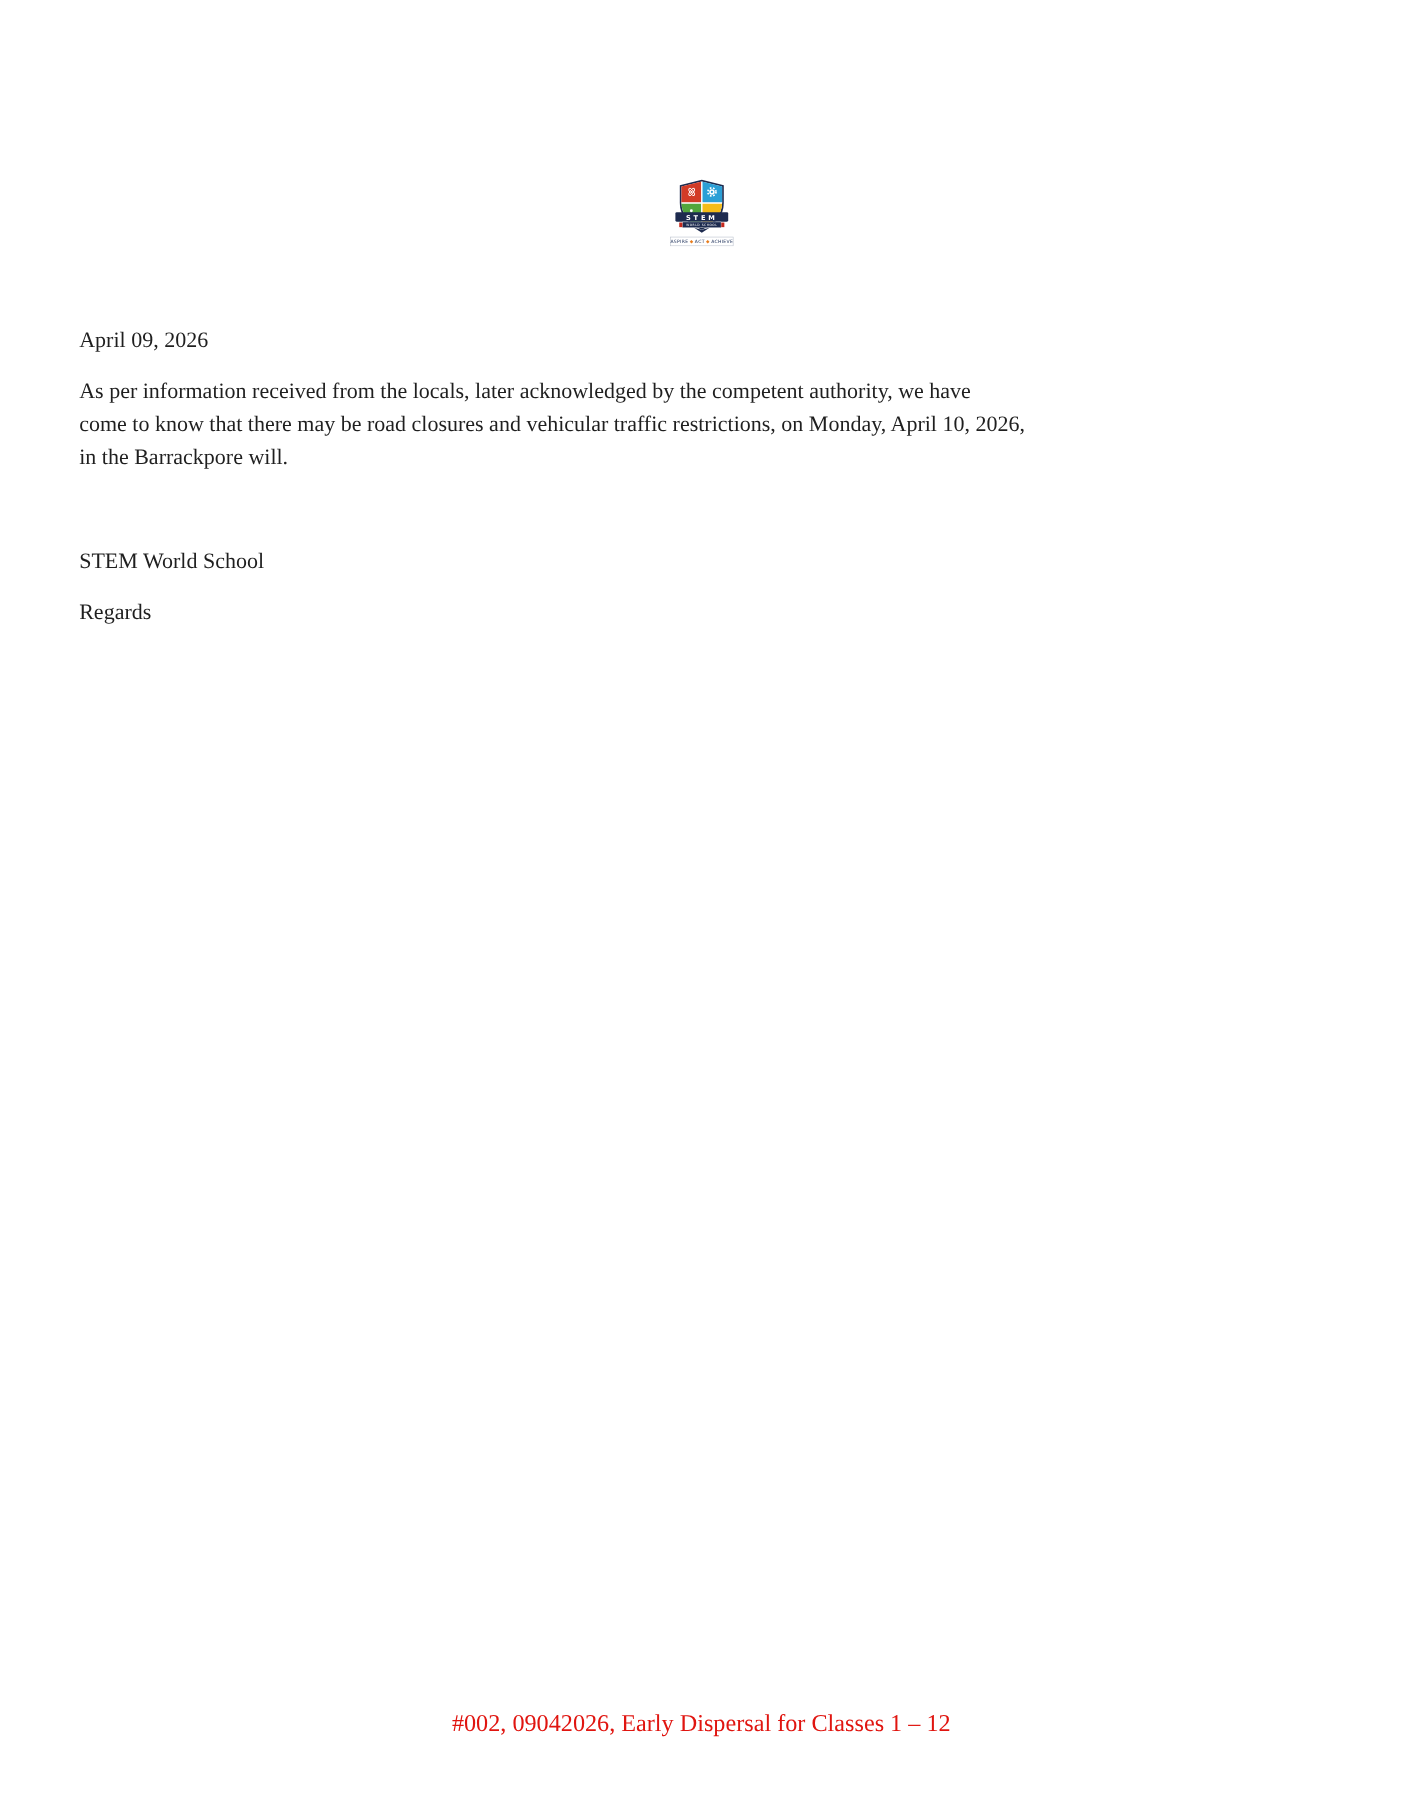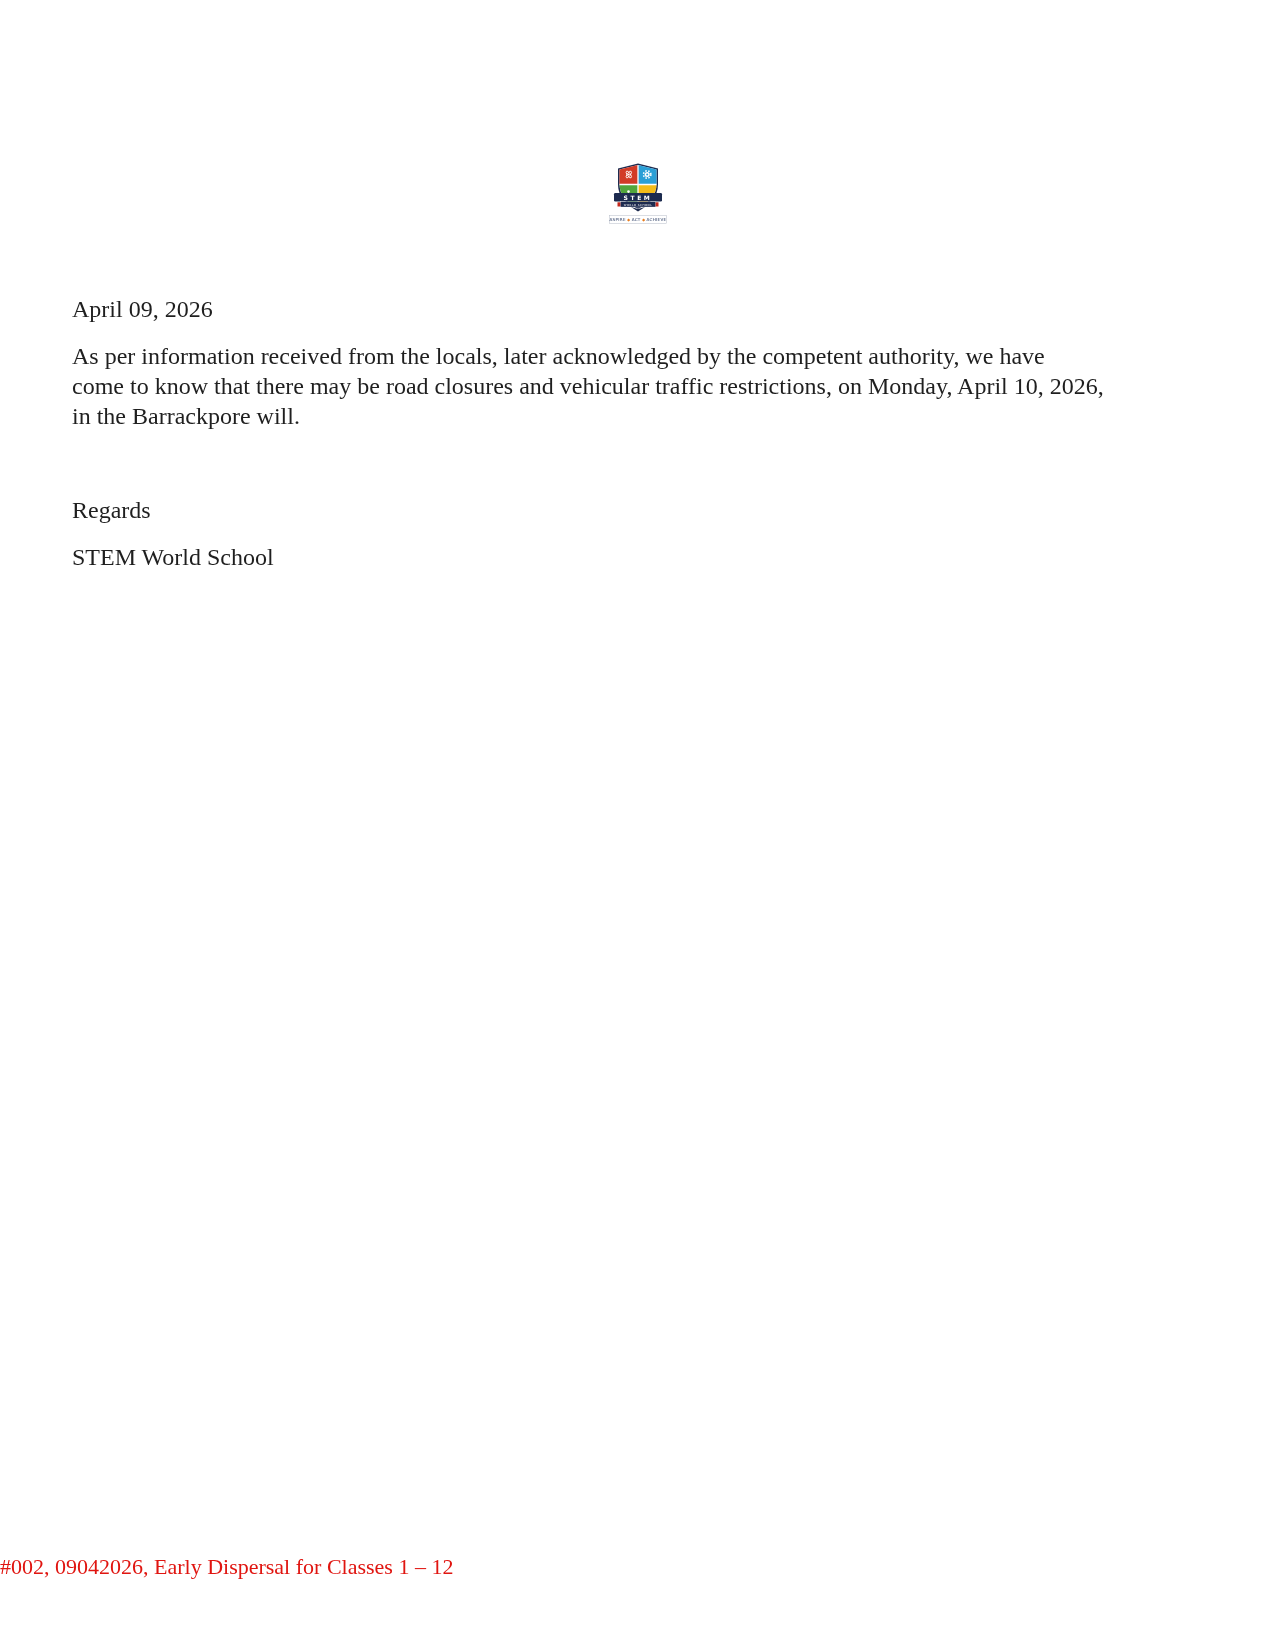--- a/index.html
+++ b/index.html
@@ -12,32 +12,32 @@
     color:#1f1f1f;
     overflow:hidden;
   }
   .logo-wrap{
     padding-top:158px;
     display:flex;
     justify-content:center;
   }
   .content{
     padding:0 70px 0 72px;
-    font-size:24px;
+    font-size:20px;
     line-height:30px;
   }
   .para{margin:0 0 17px 0;}
   .para:first-child{margin-top:70px;}
   .line{white-space:nowrap;}
   .spacer{height:47px;}
   .footer{
     position:absolute;
     left:0; right:0;
     top:1552px;
-    text-align:left;
+    text-align:center;
     font-size:22px;
     line-height:30px;
     color:#e01510;
   }
 </style>
 </head>
 <body>
 
 <div class="page">
 
@@ -108,24 +108,24 @@
     <div class="para">
       <div class="line">As per information received from the locals, later acknowledged by the competent authority, we have</div>
       <div class="line">come to know that there may be road closures and vehicular traffic restrictions, on Monday, April 10, 2026,</div>
       <div class="line">in the Barrackpore will.</div>
     </div>
 
 
     <div class="spacer"></div>
 
     <div class="para">
-      <div class="line">Regards</div>
+      <div class="line">STEM World School</div>
     </div>
 
     <div class="para">
-      <div class="line">STEM World School</div>
+      <div class="line">Regards</div>
     </div>
 
   </div>
 
   <div class="footer">#002, 09042026, Early Dispersal for Classes 1 – 12</div>
 
 </div>
 
 </body></html>

